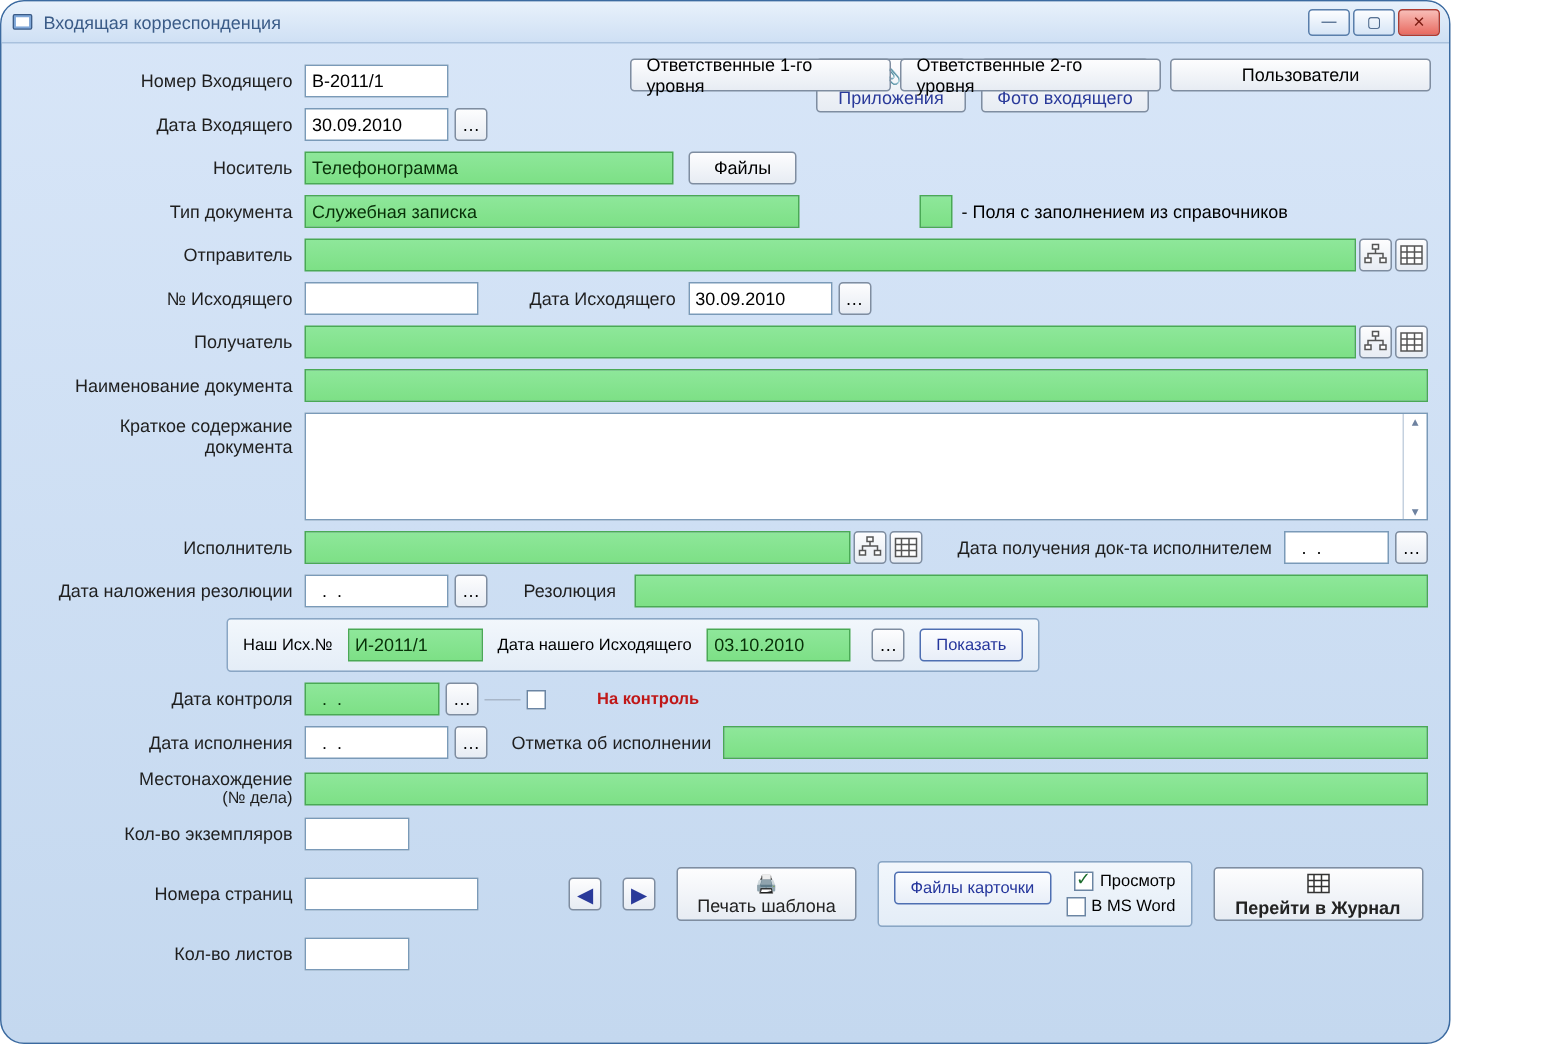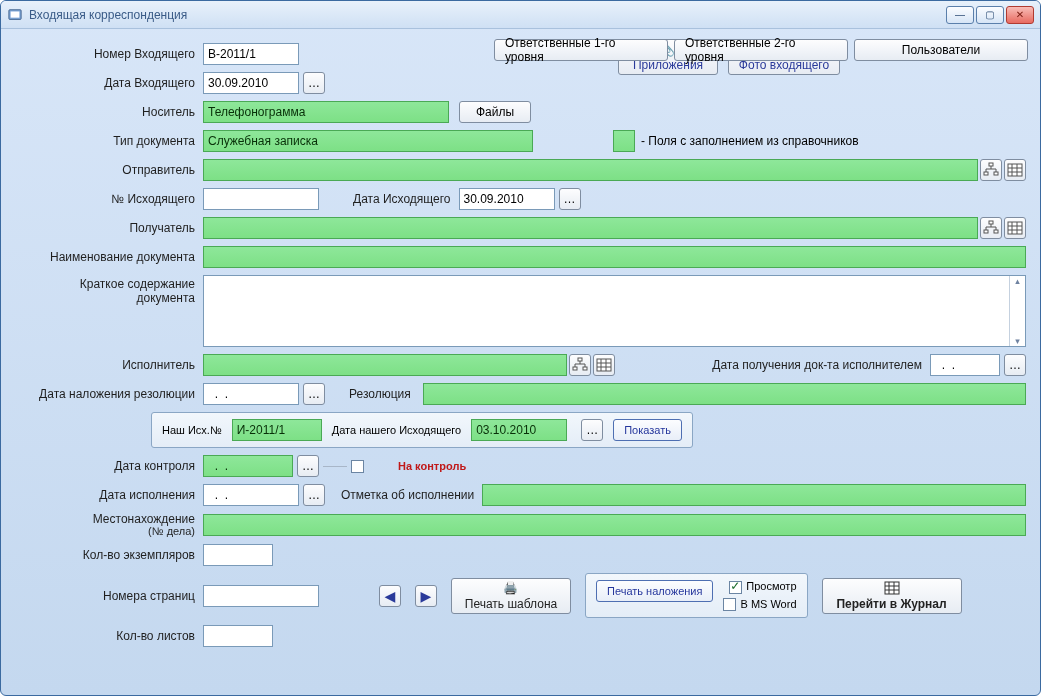--- a/index.html
+++ b/index.html
@@ -1,17 +1,17 @@
 <!DOCTYPE html>
 <html><head>
 <meta charset="utf-8">
 <style>
   * { box-sizing: border-box; }
   body { margin: 0; background: #fff; font-family: Tahoma, Arial, sans-serif; font-size: 11px; }
-  .window { width: 1041px; height: 696px; background: linear-gradient(#d8e6f8, #c4d8ef); border: 1px solid #3b6aa0; border-radius: 6px; overflow: hidden; display: flex; flex-direction: column; position: relative; }
+  .window { width: 967px; height: 696px; background: linear-gradient(#d8e6f8, #c4d8ef); border: 1px solid #3b6aa0; border-radius: 16px; overflow: hidden; display: flex; flex-direction: column; position: relative; }
   .titlebar { height: 28px; background: linear-gradient(#e8f1fb, #cfe0f4); border-bottom: 1px solid #a9c1dd; display: flex; align-items: center; padding: 0 6px; }
   .titlebar .ticon { width: 16px; height: 16px; margin-right: 6px; display: inline-flex; align-items:center; justify-content:center; }
   .titlebar .title { flex: 1; color: #3a5b87; font-size: 12px; }
   .win-btns { display:flex; gap:2px; }
   .win-btn { width: 28px; height: 18px; border: 1px solid #5a7fab; border-radius: 3px; background: linear-gradient(#fcfdff,#d6e5f6); display:flex; align-items:center; justify-content:center; font-size:10px; color:#2b4b73; }
   .win-btn.close { background: linear-gradient(#f8bdb7,#e86a60); border-color:#b03a30; color:#7a1a10; }
   .client { flex:1; padding: 14px 14px 14px 14px; position: relative; }
 
   .row { display:flex; align-items:center; margin-bottom: 7px; }
   .lbl { width: 188px; text-align: right; padding-right: 8px; color:#1f1f1f; font-size: 12px; }
@@ -258,21 +258,21 @@
       <div style="flex:1; display:flex; align-items:center; gap:14px; margin-left:60px;">
         <div style="display:flex; gap:14px;">
           <div class="nav-btn">◀</div>
           <div class="nav-btn">▶</div>
         </div>
         <div class="btn btn-lg" style="min-width:120px;">
           <span class="iconline">🖨️</span>
           <span class="blabel" style="color:#222;">Печать шаблона</span>
         </div>
         <div class="print-box">
-          <div class="show-btn" style="height:22px;">Печать наложения</div>
+          <div class="show-btn" style="height:22px;">Файлы карточки</div>
           <div style="display:flex; flex-direction:column; gap:4px;text-align:right;">
             <div><span class="checkbox on"></span><span>Просмотр</span></div>
             <div><span class="checkbox"></span><span>В MS Word</span></div>
           </div>
         </div>
         <div class="btn btn-lg" style="min-width:140px;">
           <span class="iconline">
               <svg class="svggrid" viewBox="0 0 16 16">
                 <rect x="1" y="2" width="14" height="12" fill="#fff" stroke="#333"></rect>
                 <path d="M1 6h14M1 10h14M5 2v12M10 2v12" stroke="#333"></path>

